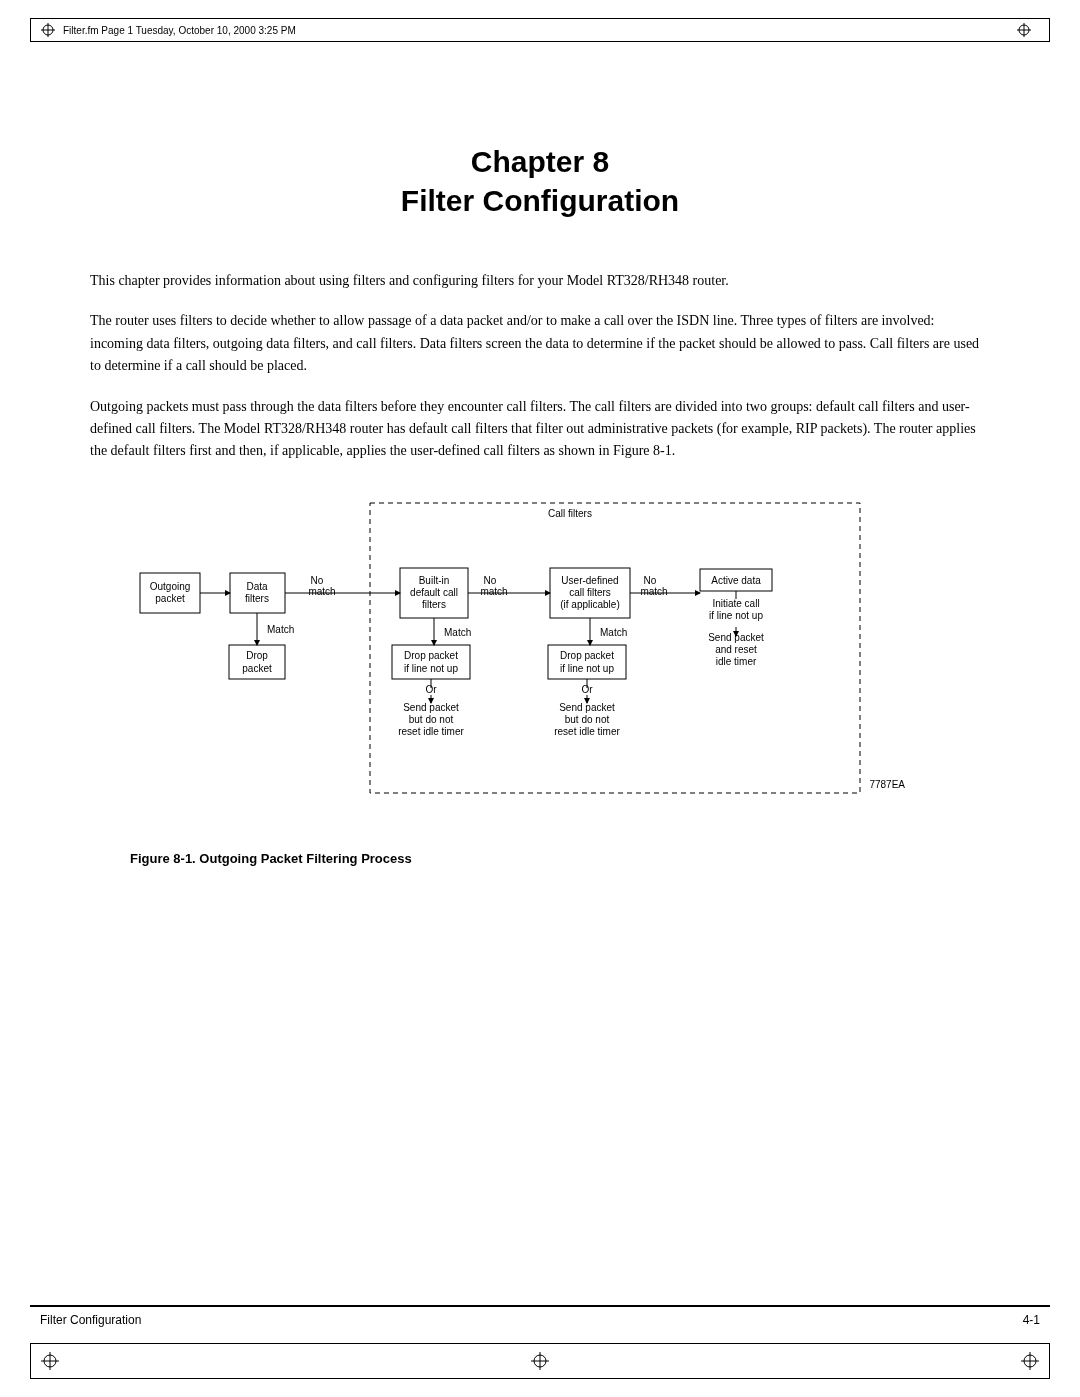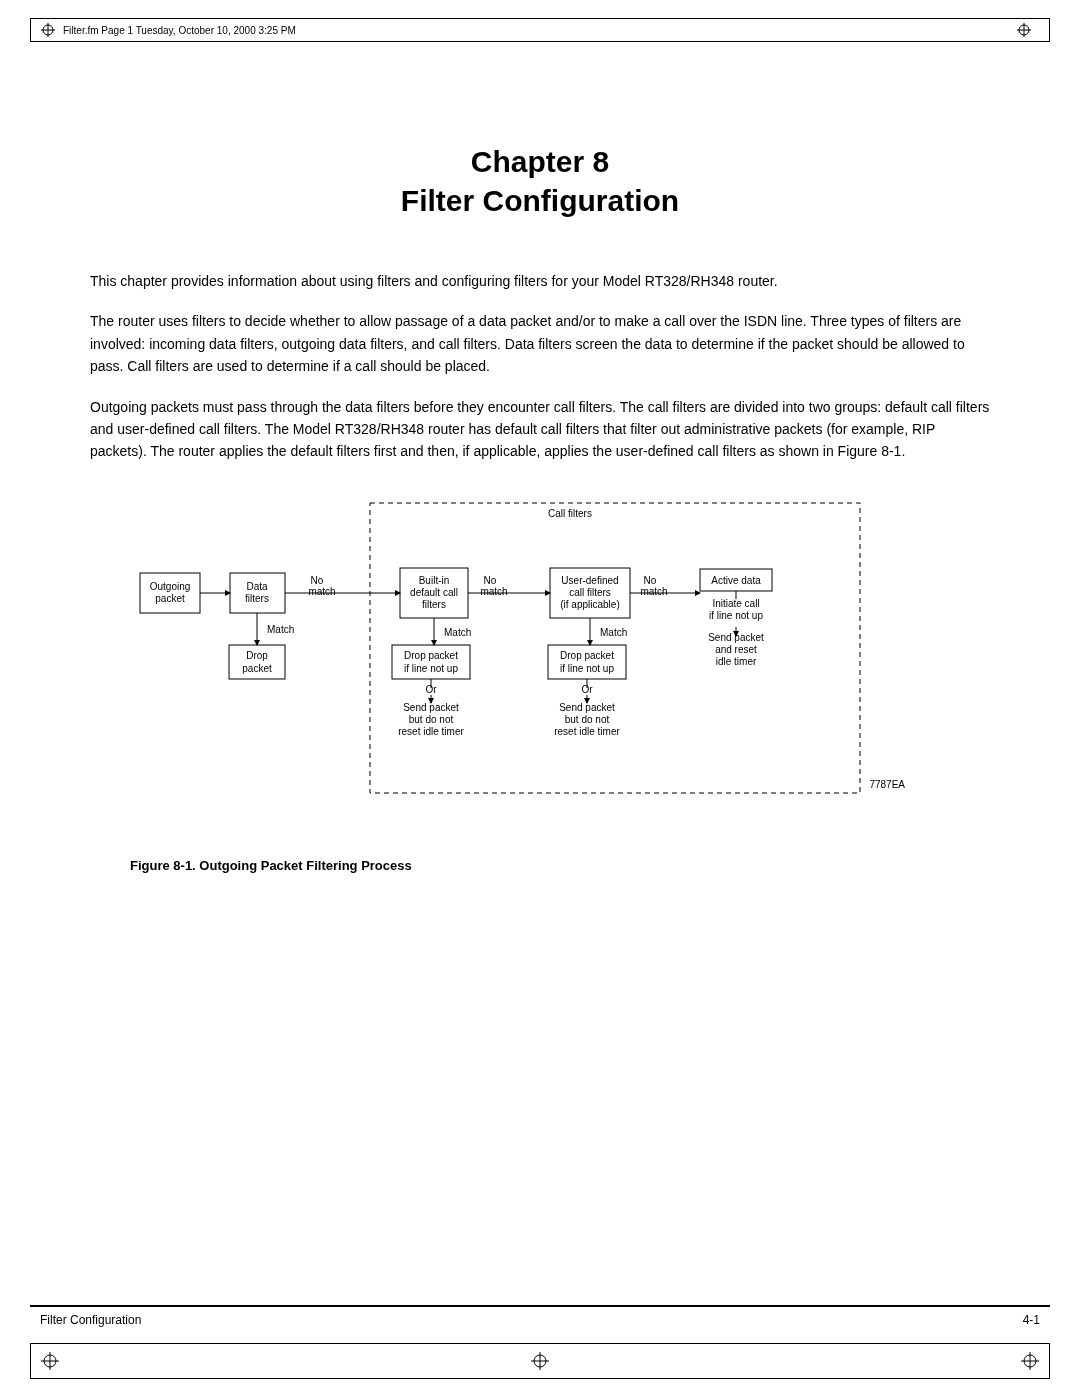--- a/index.html
+++ b/index.html
@@ -70,45 +70,44 @@
       font-weight: bold;
       font-family: Arial, Helvetica, sans-serif;
       line-height: 1.3;
     }
 
     
     .body-text {
       font-size: 14px;
       line-height: 1.6;
       margin-bottom: 18px;
-      font-family: Liberation Sans, sans-serif;
+      font-family: Liberation Serif, serif;
     }
 
     
     .figure-container {
       margin: 30px 0 10px 0;
       display: flex;
       flex-direction: column;
       align-items: center;
-      gap: 15px;
     }
 
     .figure-diagram {
       width: 100%;
       max-width: 820px;
       position: relative;
       font-family: Arial, Helvetica, sans-serif;
       font-size: 11px;
     }
 
     .figure-caption {
       font-family: Arial, Helvetica, sans-serif;
       font-size: 13px;
       font-weight: bold;
-      margin-top: 8px;
+      margin-top: 16px;
       text-align: left;
       width: 100%;
       max-width: 820px;
     }
 
     
     .footer-bar {
       border-top: 2px solid #000;
       margin: 0 30px;
       padding: 6px 10px;

